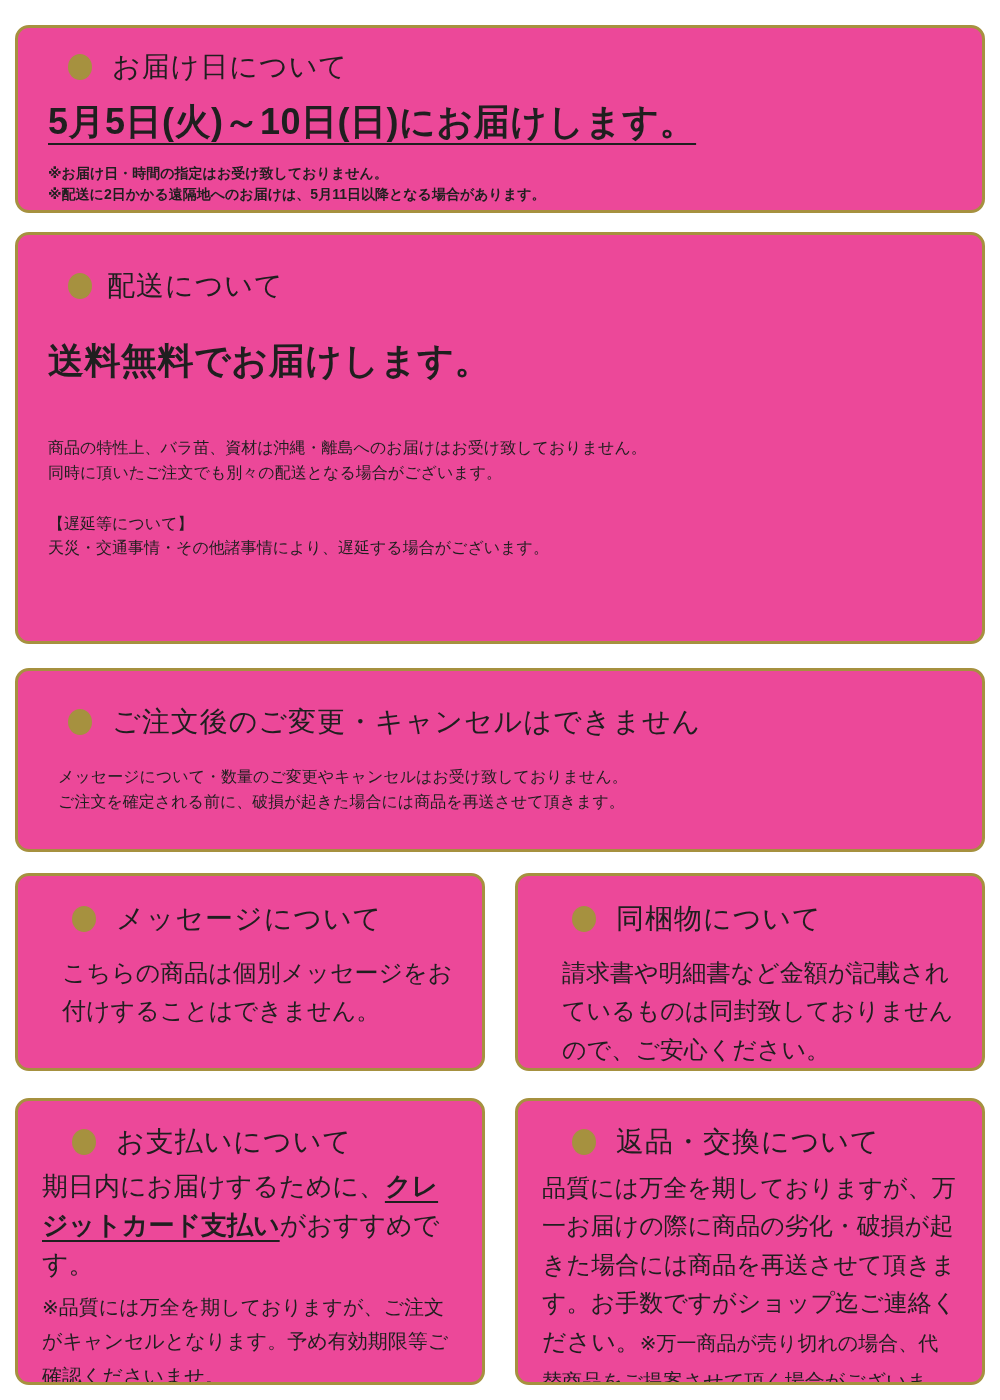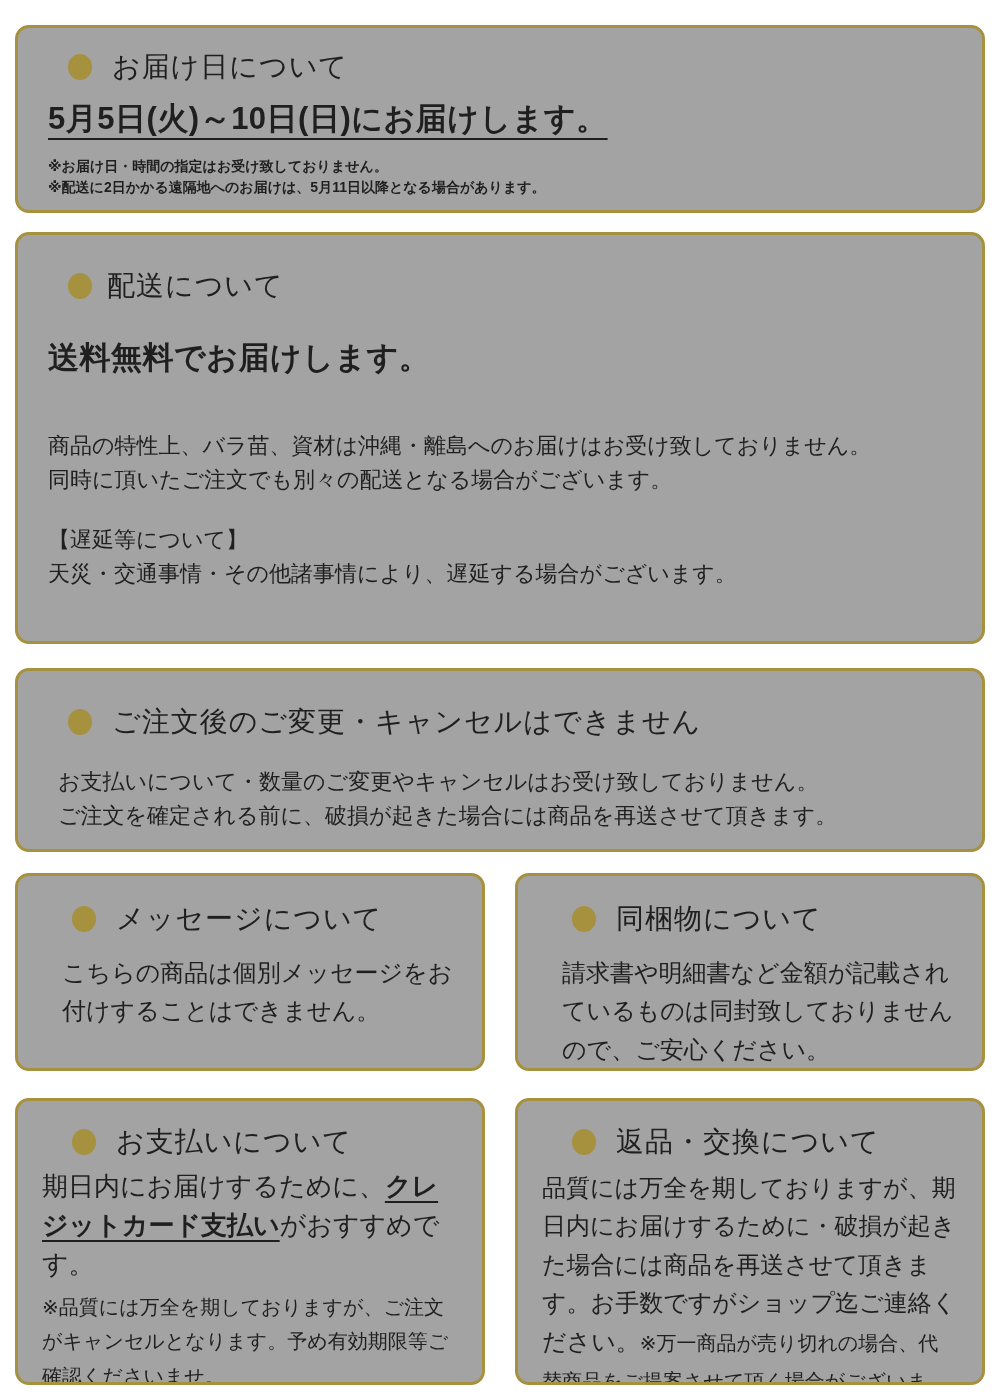--- a/index.html
+++ b/index.html
@@ -8,21 +8,21 @@
   body {
     width:1000px; height:1400px;
     font-family:"Liberation Sans","DejaVu Sans",sans-serif;
     color:var(--text);
     overflow:hidden;
   }
   .page { padding:25px 15px 0 15px; }
   .box {
     border:3px solid var(--accent);
     border-radius:14px;
-    background:#a3a3a3;
+    background:#ec4899;
     padding:18px 30px;
     overflow:hidden;
   }
   .box-delivery { height:188px; margin-bottom:19px; }
   .box-shipping { height:412px; margin-bottom:24px; }
   .box-cancel   { height:184px; margin-bottom:21px; }
   .row { display:flex; gap:30px; }
   .row-mid    { margin-bottom:27px; }
   .row-mid .box, .row-bottom .box { flex:1; padding:16px 24px; }
   .row-mid .box    { height:198px; }
@@ -31,34 +31,34 @@
   .heading { display:flex; align-items:center; gap:20px; }
   .bullet {
     width:24px; height:26px; border-radius:50%;
     background:var(--accent); flex:0 0 auto;
   }
   .title { font-size:28px; font-weight:400; letter-spacing:1px; }
 
   
   .box-delivery .heading { margin:2px 0 0 20px; }
   .headline {
-    font-size:31px; font-weight:700; letter-spacing:0.5px;
+    font-size:36px; font-weight:700; letter-spacing:0.5px;
   }
   .hl-underline {
     display:inline-block; margin-top:12px;
     text-decoration:underline; text-underline-offset:9px;
     text-decoration-thickness:2px;
   }
   .notes-1 { margin-top:16px; }
   .note { font-size:14px; line-height:1.52;font-weight:bold; }
 
   
   .box-shipping .heading { margin:14px 0 0 20px;gap:15px; }
   .box-shipping .headline { margin-top:32px; }
-  .body-l { font-size:22px; line-height:1.55; }
+  .body-l { font-size:16px; line-height:1.55; }
   .box-shipping .para { margin-top:50px; }
   .delay { margin-top:26px; }
 
   
   .box-cancel .heading { margin:14px 0 0 20px; }
   .box-cancel .para { margin-top:24px; margin-left:10px; }
 
   
   .row-mid .heading { margin:8px 0 0 30px; }
   .body-m { font-size:24px; line-height:1.6; }
@@ -111,21 +111,21 @@
       <p class="body-l">天災・交通事情・その他諸事情により、遅延する場合がございます。</p>
     </div>
   </section>
 
   <section class="box box-cancel">
     <div class="heading">
       <span class="bullet"></span>
       <h2 class="title">ご注文後のご変更・キャンセルはできません</h2>
     </div>
     <div class="para">
-      <p class="body-l">お支払いについて・数量のご変更やキャンセルはお受け致しておりません。</p>
+      <p class="body-l">メッセージについて・数量のご変更やキャンセルはお受け致しておりません。</p>
       <p class="body-l">ご注文を確定される前に、破損が起きた場合には商品を再送させて頂きます。</p>
     </div>
   </section>
 
   <div class="row row-mid">
     <section class="box">
       <div class="heading">
         <span class="bullet"></span>
         <h2 class="title">メッセージについて</h2>
       </div>
@@ -156,17 +156,17 @@
         <p class="note-s">※品質には万全を期しておりますが、ご注文がキャンセルとなります。予め有効期限等ご確認くださいませ。</p>
 
       </div>
     </section>
 
     <section class="box">
       <div class="heading">
         <span class="bullet"></span>
         <h2 class="title">返品・交換について</h2>
       </div>
-      <p class="body-m body-inline"><span>品質には万全を期しておりますが、期日内にお届けするために・破損が起きた場合には商品を再送させて頂きます。お手数ですがショップ迄ご連絡ください。</span><span class="small-inline">※万一商品が売り切れの場合、代替商品をご提案させて頂く場合がございます。</span></p>
+      <p class="body-m body-inline"><span>品質には万全を期しておりますが、万一お届けの際に商品の劣化・破損が起きた場合には商品を再送させて頂きます。お手数ですがショップ迄ご連絡ください。</span><span class="small-inline">※万一商品が売り切れの場合、代替商品をご提案させて頂く場合がございます。</span></p>
     </section>
   </div>
 
 </div>
 
 </body></html>

